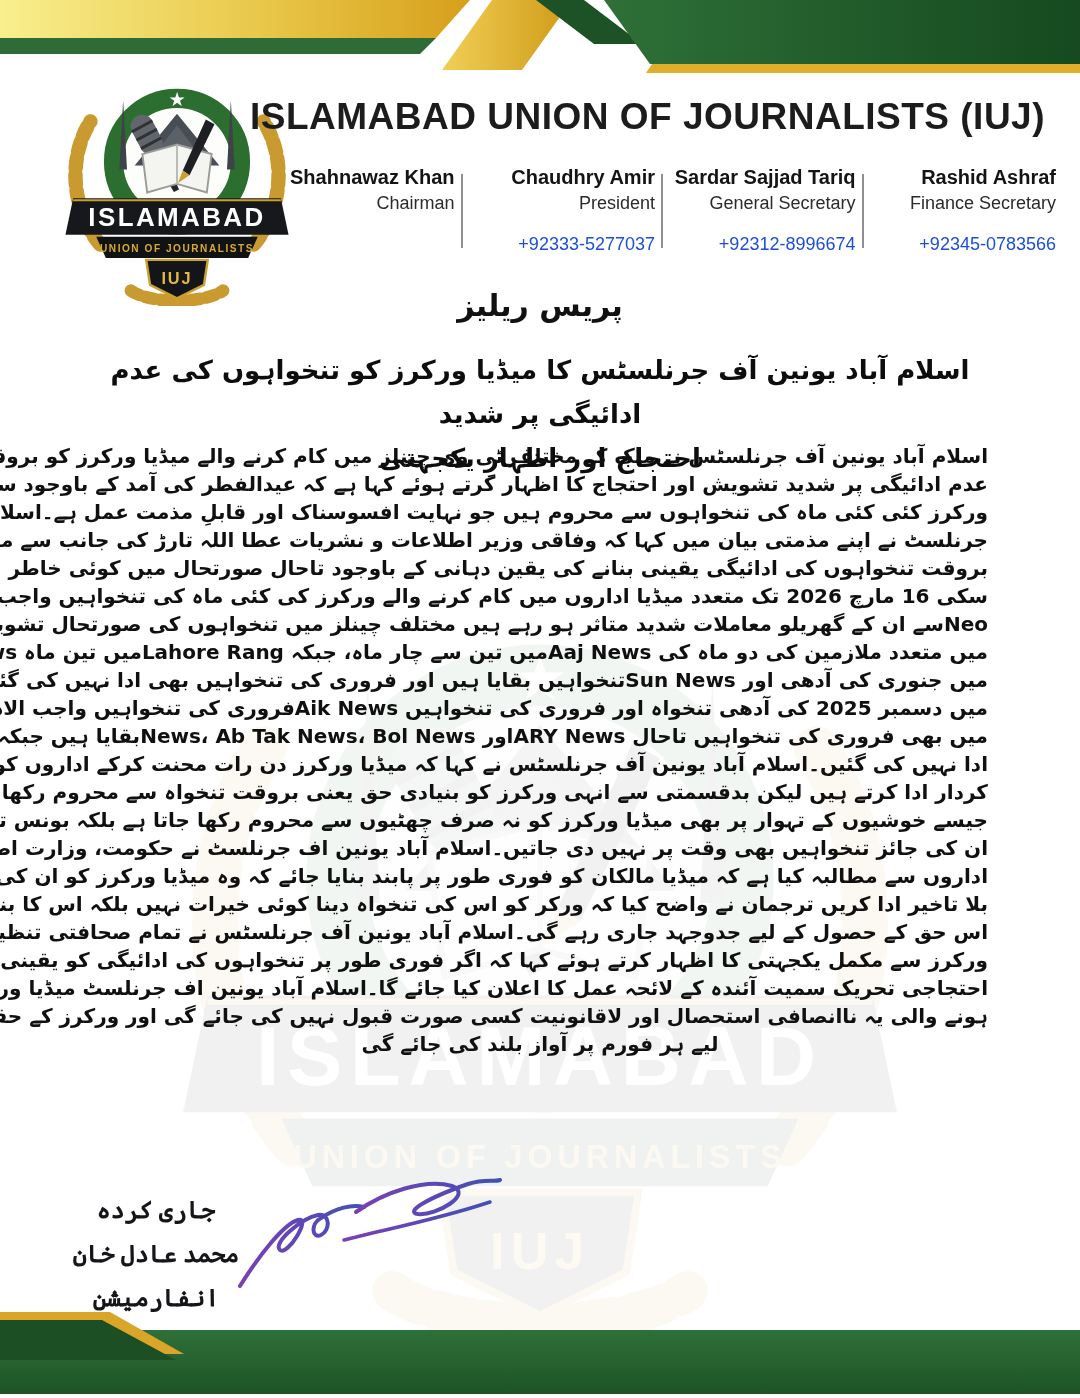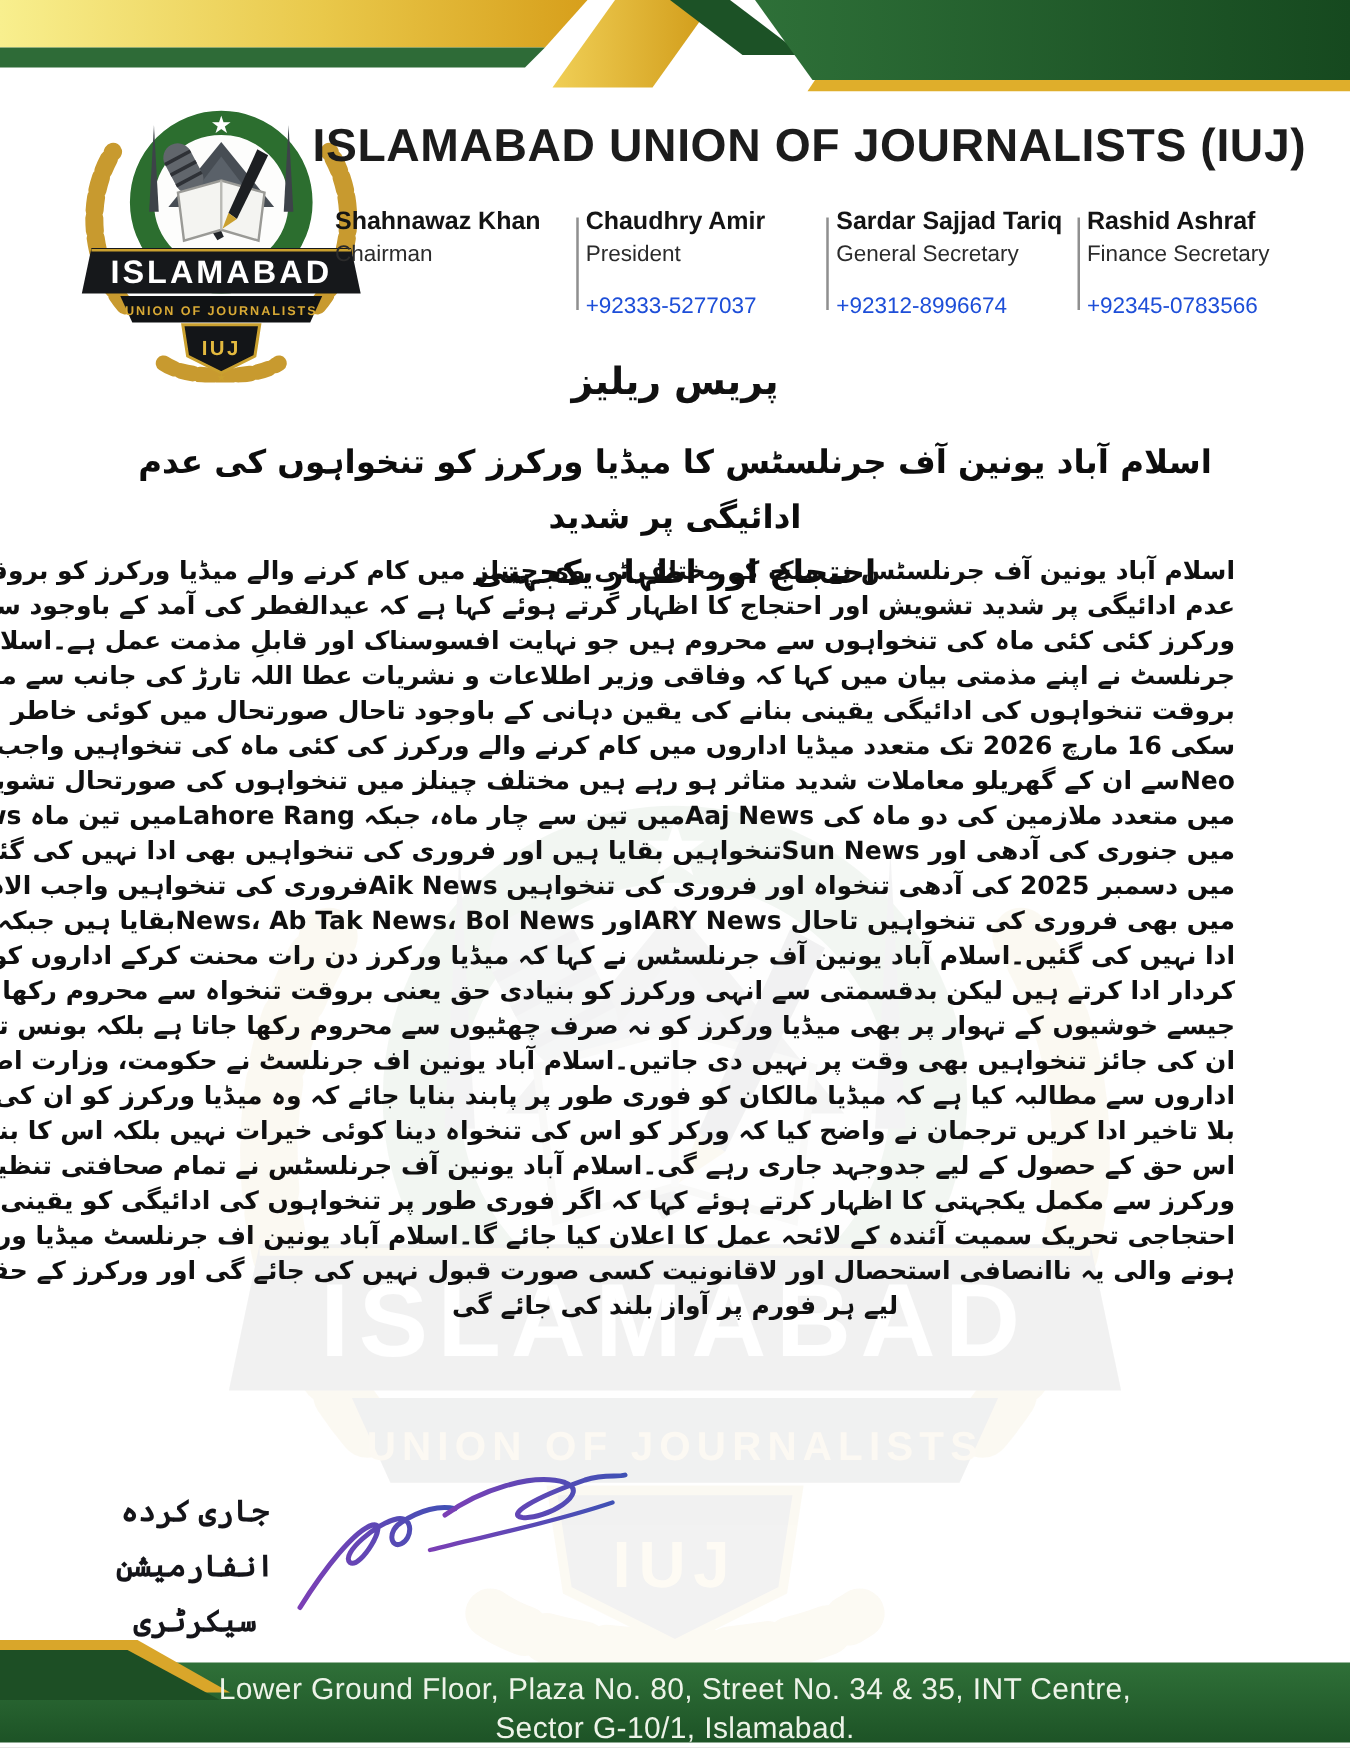--- a/index.html
+++ b/index.html
@@ -12,21 +12,21 @@
   .ribbon{position:absolute;top:0;left:0;}
   
   .logo-box{position:absolute;left:56px;top:56px;width:242px;height:250px;}
   
   .org-title{
     position:absolute;left:250px;top:96px;width:800px;text-align:left;
     font-size:37px;font-weight:800;letter-spacing:.5px;color:#1c1c1c;
   }
   
   .officials{position:absolute;left:262px;top:166px;width:800px;display:flex;align-items:stretch;}
-  .official{flex:1;text-align:left;padding:0 6px;}
+  .official{flex:1;text-align:right;padding:0 6px;}
   .official .name{font-size:20px;font-weight:700;color:#141414;}
   .official .role{font-size:18px;color:#2b2b2b;margin-top:4px;}
   .official .phone{font-size:18px;color:#1d4ed8;margin-top:20px;}
   .v-sep{width:2px;background:#8f8f8f;height:74px;align-self:center;}
   
   .pr-title{
     position:absolute;top:288px;left:0;width:100%;text-align:center;
     font-family:"DejaVu Sans",sans-serif;font-size:30px;font-weight:700;direction:rtl;
   }
   .pr-heading{
@@ -195,37 +195,34 @@
     <div class="bline" dir="rtl">بلا تاخیر ادا کریں ترجمان نے واضح کیا کہ ورکر کو اس کی تنخواہ دینا کوئی خیرات نہیں بلکہ اس کا بنیادی حق ہے اور</div>
     <div class="bline" dir="rtl">اس حق کے حصول کے لیے جدوجہد جاری رہے گی۔اسلام آباد یونین آف جرنلسٹس نے تمام صحافتی تنظیموں اور میڈیا</div>
     <div class="bline" dir="rtl">ورکرز سے مکمل یکجہتی کا اظہار کرتے ہوئے کہا کہ اگر فوری طور پر تنخواہوں کی ادائیگی کو یقینی نہ بنایا گیا تو</div>
     <div class="bline" dir="rtl">احتجاجی تحریک سمیت آئندہ کے لائحہ عمل کا اعلان کیا جائے گا۔اسلام آباد یونین اف جرنلسٹ میڈیا ورکرز کے ساتھ</div>
     <div class="bline" dir="rtl">ہونے والی یہ ناانصافی استحصال اور لاقانونیت کسی صورت قبول نہیں کی جائے گی اور ورکرز کے حقوق کے تحفظ کے</div>
     <div class="bline center" dir="rtl">لیے ہر فورم پر آواز بلند کی جائے گی</div>
   </div>
 
   <div class="sig-block">
     <div>جاری کردہ</div>
+    <div>محمد عادل خان</div>
     <div>انفارمیشن سیکرٹری</div>
   </div>
   <svg class="sig-image" width="300" height="150" viewBox="0 0 300 150" aria-hidden="true">
     <defs>
       <linearGradient id="inkGrad" x1="0" y1="0" x2="1" y2="0">
         <stop offset="0" stop-color="#7b3fb5"></stop>
           <stop offset="1" stop-color="#3f51b5"></stop>
       </linearGradient>
     </defs>
     <path d="M18,128 C38,96 62,66 76,62 C90,58 66,98 58,92 C50,85 80,60 96,57 C109,55 108,73 99,77 C90,81 88,66 99,60 C114,50 130,46 142,49" fill="none" stroke="url(#inkGrad)" stroke-width="4" stroke-linecap="round"></path>
     <path d="M134,54 C162,34 204,20 230,28 C252,36 214,58 196,56 C182,54 206,40 246,26 C262,21 272,24 278,22" fill="none" stroke="url(#inkGrad)" stroke-width="4" stroke-linecap="round"></path>
     <path d="M122,82 C160,72 214,62 268,44" fill="none" stroke="url(#inkGrad)" stroke-width="3.5" stroke-linecap="round"></path>
   </svg>
 
   <svg class="footer-svg" width="1080" height="92" viewBox="0 0 1080 92" aria-hidden="true">
     <rect x="0" y="24" width="1080" height="64" fill="url(#footGrad)"></rect>
     <polygon points="0,6 110,6 184,48 0,48" fill="#d9a62a"></polygon>
     <polygon points="0,14 102,14 176,54 0,54" fill="#1d4f25"></polygon>
   </svg>
-  <div class="footer-address">
-    <div>Lower Ground Floor, Plaza No. 80, Street No. 34 &amp; 35, INT Centre,</div>
-    <div>Sector G-10/1, Islamabad.</div>
-  </div>
 
 </div>
 
 </body></html>

